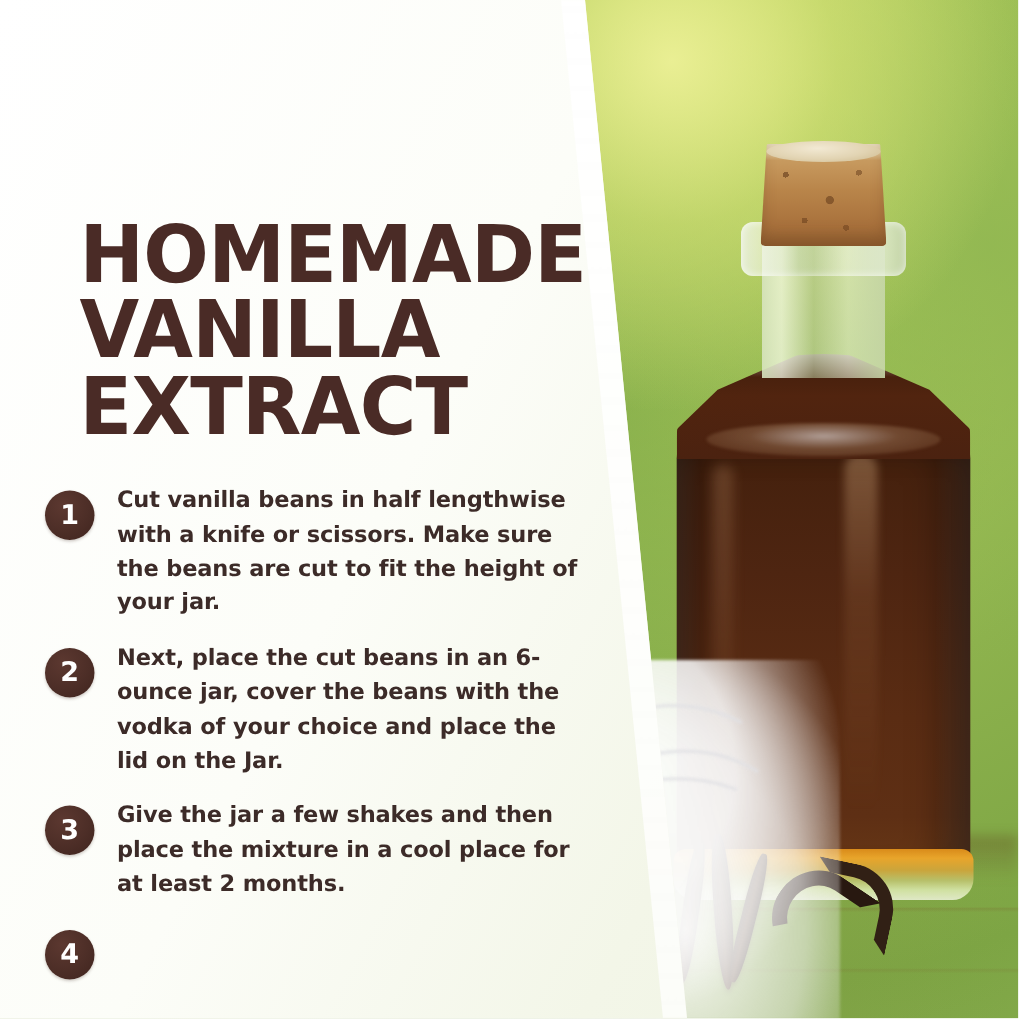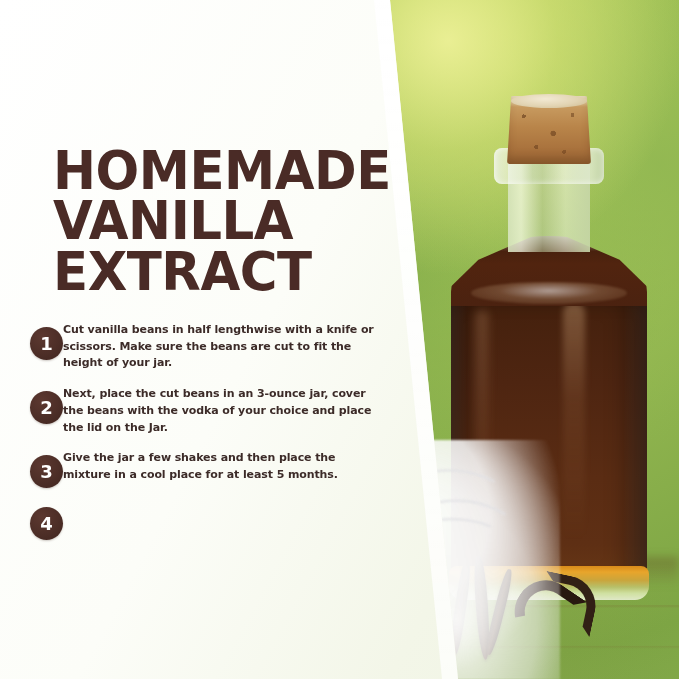--- a/index.html
+++ b/index.html
@@ -314,24 +314,25 @@
     font-family: "DejaVu Sans", sans-serif;
     font-weight: 700;
     font-size: 18px;
     display: flex;
     align-items: center;
     justify-content: center;
     margin-top: 5px;
     box-shadow: 0 1px 2px rgba(60,35,28,0.25);
   }
   .step-text {
+    margin-left: 15px;
     color: #3c2b28;
     font-family: "DejaVu Sans", sans-serif;
     font-weight: 700;
-    font-size: 11px;
+    font-size: 15px;
     line-height: 1.52;
     letter-spacing: -0.1px;
     max-width: 312px;
   }
   .step-4 .step-text { margin-top: 6px; }
 </style>
 </head>
 <body>
 
 <div id="infographic">
@@ -383,26 +384,26 @@
 
     <div class="steps">
 
       <div class="step step-1">
         <div class="badge">1</div>
         <div class="step-text">Cut vanilla beans in half lengthwise with a knife or scissors. Make sure the beans are cut to fit the height of your jar.</div>
       </div>
 
       <div class="step step-2">
         <div class="badge">2</div>
-        <div class="step-text">Next, place the cut beans in an 3-ounce jar, cover the beans with the vodka of your choice and place the lid on the Jar.</div>
+        <div class="step-text">Next, place the cut beans in an 6-ounce jar, cover the beans with the vodka of your choice and place the lid on the Jar.</div>
       </div>
 
       <div class="step step-3">
         <div class="badge">3</div>
-        <div class="step-text">Give the jar a few shakes and then place the mixture in a cool place for at least 5 months.</div>
+        <div class="step-text">Give the jar a few shakes and then place the mixture in a cool place for at least 2 months.</div>
       </div>
 
       <div class="step step-4">
         <div class="badge">4</div>
       </div>
 
     </div>
   </div>
 
 </div>

